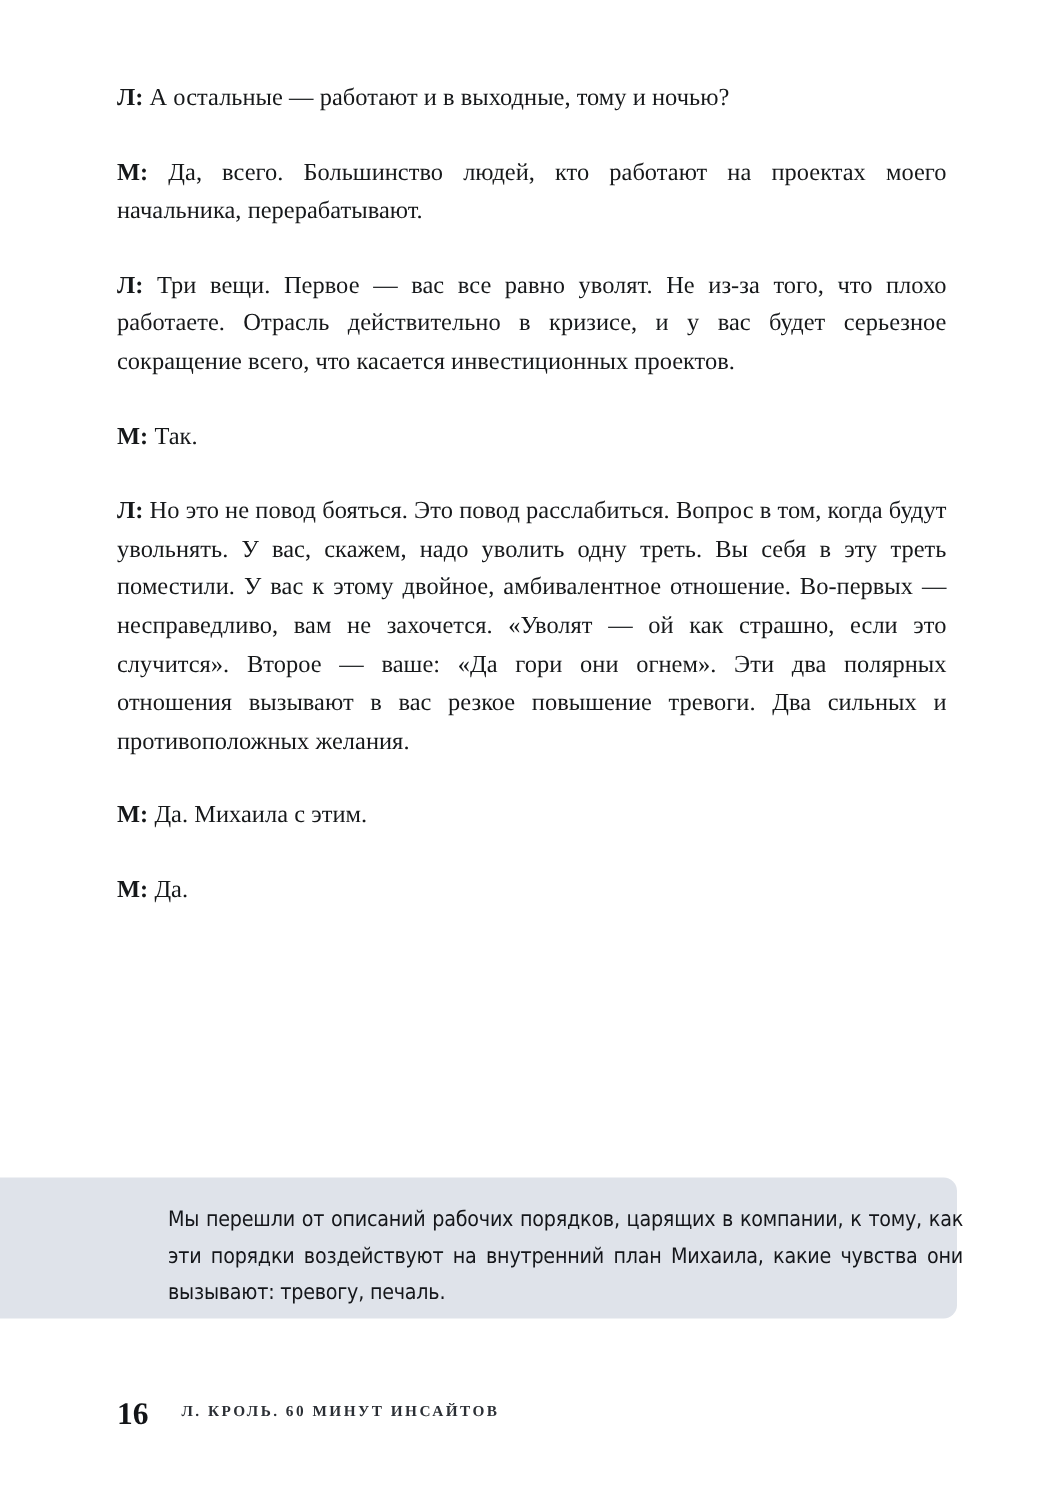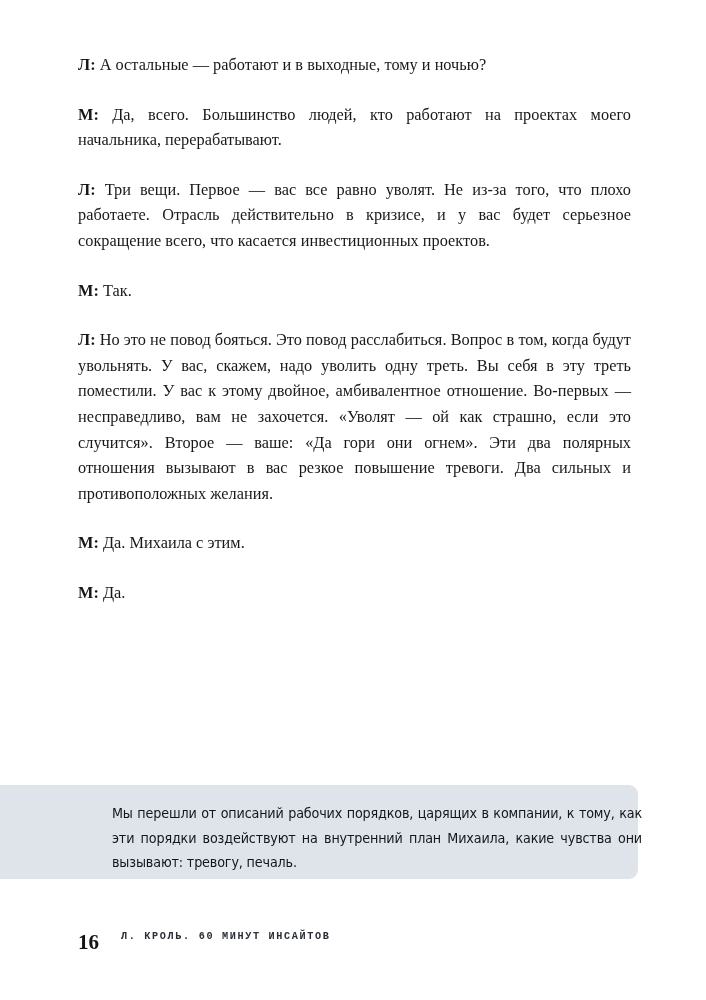--- a/index.html
+++ b/index.html
@@ -82,32 +82,32 @@
     letter-spacing: -0.15px;
     font-stretch: condensed;
   }
 
   
   .footer {
     position: absolute;
     left: 78px;
     top: 932px;
     display: flex;
-    align-items: flex-start;
+    align-items: center;
     gap: 22px;
   }
   .folio {
     font-family: "Liberation Serif", "DejaVu Serif", serif;
     font-weight: bold;
     font-size: 21px;
     color: #121417;
     line-height: 1;
   }
   .running-head {
-    font-family: Liberation Mono, monospace;
+    font-family: Liberation Serif, serif;
     font-weight: bold;
     font-size: 10.2px;
     letter-spacing: 1.65px;
     color: #2b2f35;
     text-transform: uppercase;
     line-height: 1;
   }
 </style>
 </head>
 <body>

